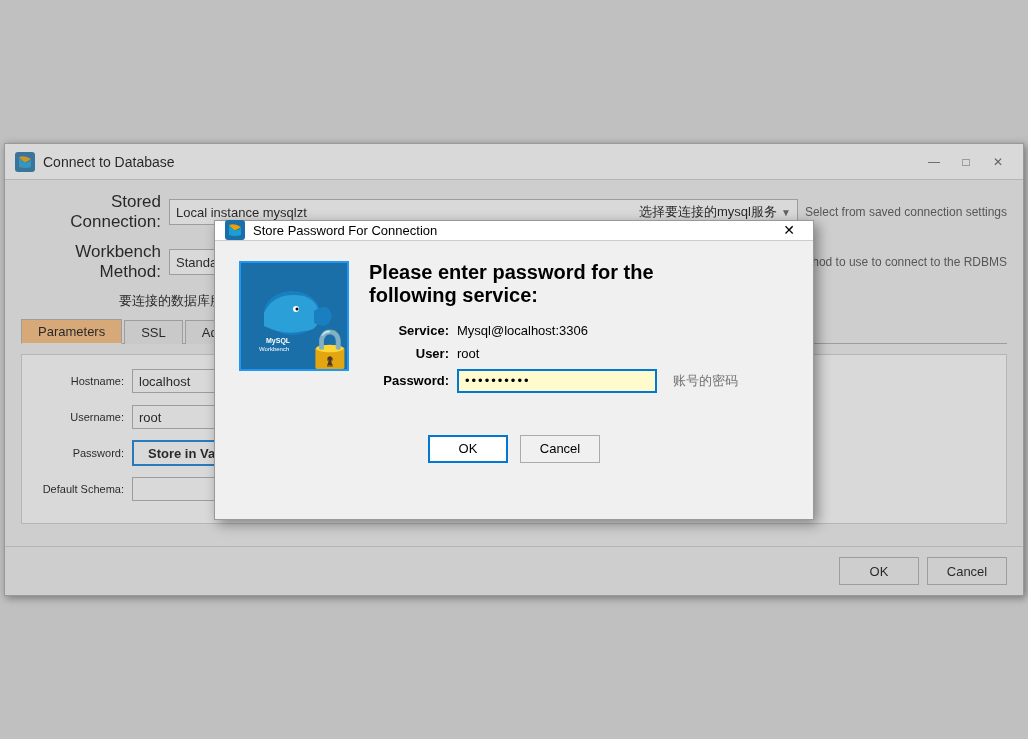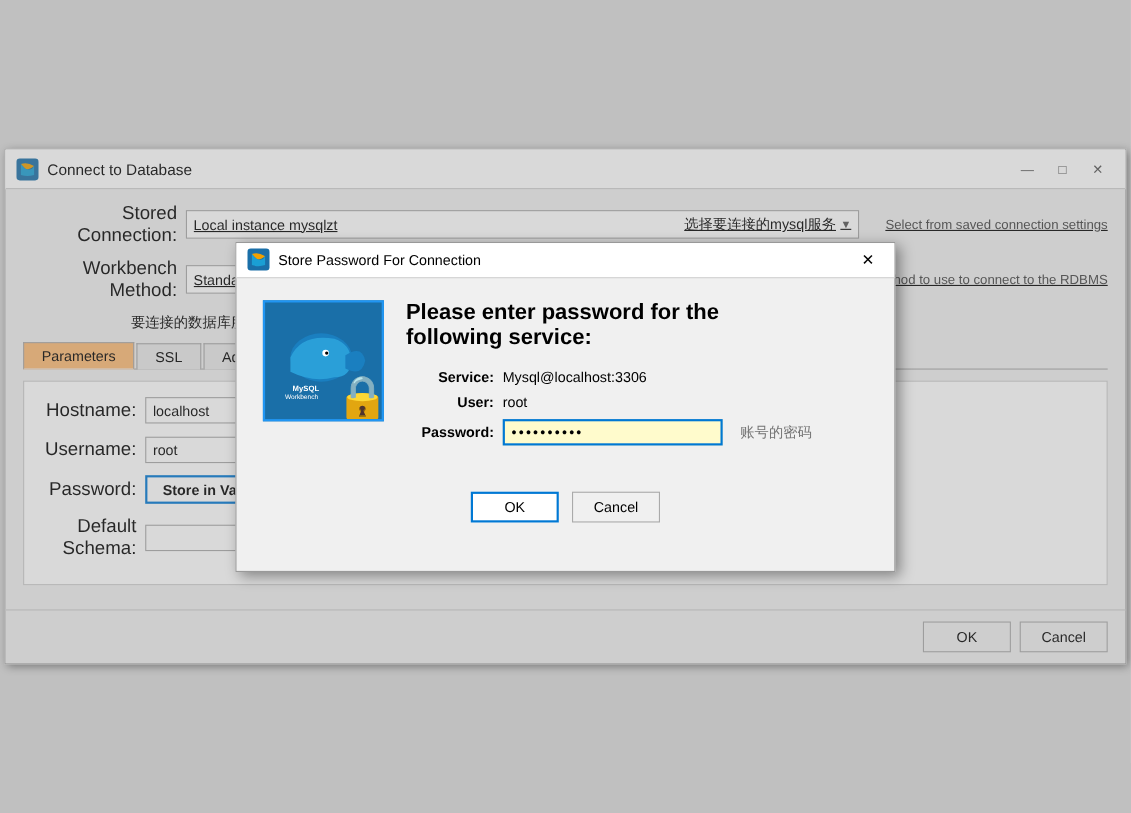--- a/index.html
+++ b/index.html
@@ -82,22 +82,21 @@
       text-align: right;
       color: #000;
       font-size: 17px;
       flex-shrink: 0;
     }
 
     .form-control-area {
       flex: 1;
       display: flex;
       align-items: center;
-      gap: 24px;
-      text-decoration: underline;
+      gap: 7px;
     }
 
     .combo-box {
       flex: 1;
       height: 26px;
       border: 1px solid #aaa;
       background: #fff;
       padding: 2px 6px;
       font-size: 13px;
       display: flex;
@@ -172,21 +171,21 @@
       display: flex;
       align-items: center;
       margin-bottom: 10px;
       gap: 8px;
     }
 
     .param-label {
       width: 90px;
       text-align: right;
       flex-shrink: 0;
-      font-size: 17px;
+      font-size: 11px;
     }
 
     .param-input {
       height: 24px;
       border: 1px solid #aaa;
       background: #fff;
       padding: 2px 6px;
       font-size: 13px;
     }
 
@@ -275,21 +274,21 @@
     .dialog {
       background: #f0f0f0;
       border: 1px solid #999;
       box-shadow: 4px 4px 12px rgba(0,0,0,0.4);
       width: 600px;
       min-height: 300px;
     }
 
     .dialog-title-bar {
       background: #fff;
-      height: 32px;
+      height: 20px;
       display: flex;
       align-items: center;
       padding: 0 10px;
       border-bottom: 1px solid #ccc;
       justify-content: space-between;
     }
 
     .dialog-title-left {
       display: flex;
       align-items: center;

